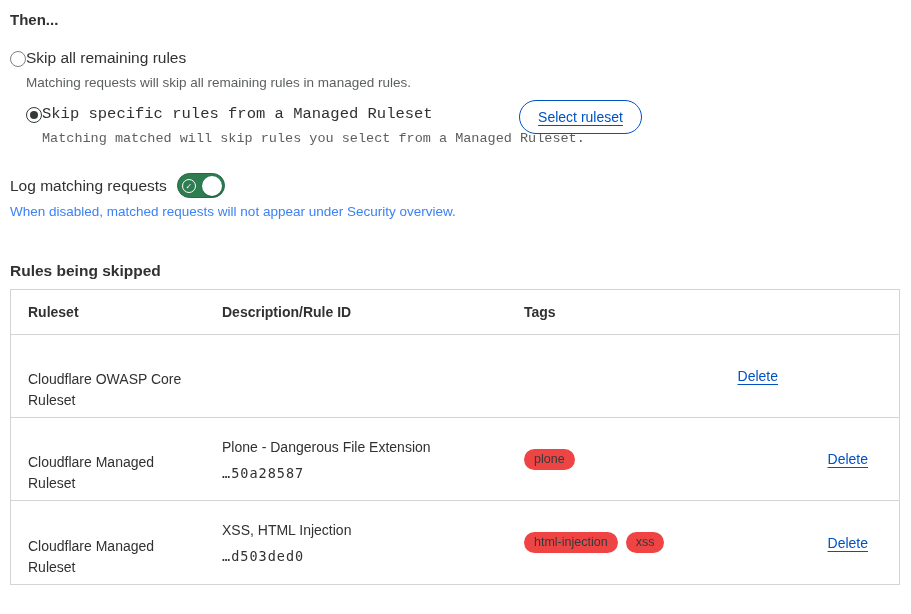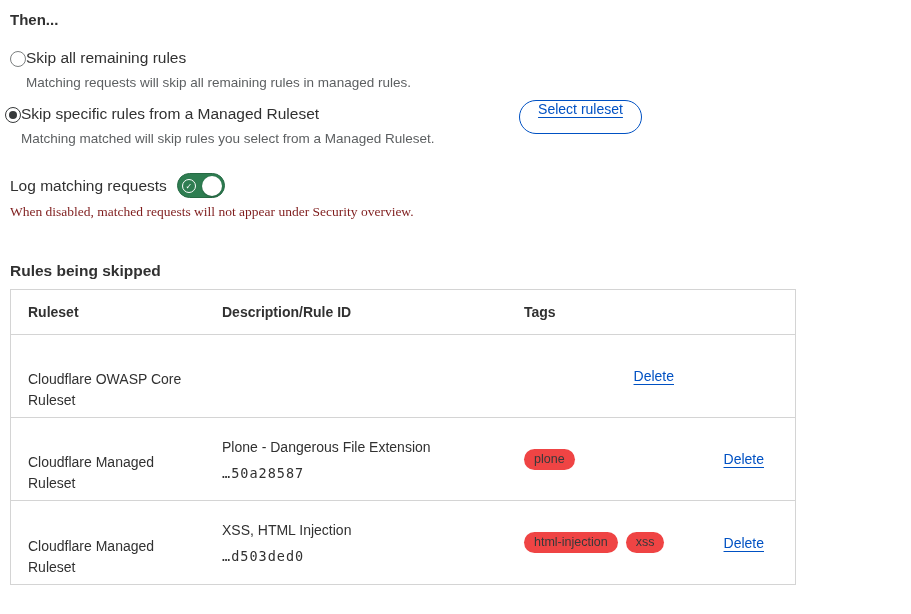--- a/index.html
+++ b/index.html
@@ -29,21 +29,21 @@
     background: #36393a; border-radius: 50%;
   }
   .option-label { font-size: 15.5px; line-height: 20px; color: #313131; }
   .option-desc { font-size: 13.5px; color: #5c5f61; margin-top: 6px; line-height: 17px; }
 
   
   .btn-outline {
     left: 519px; top: 100px; width: 123px; height: 34px;
     background: #fff; border: 1px solid #0051c3; border-radius: 17px;
     color: #0051c3; font-size: 14px; font-family: "Liberation Sans", sans-serif;
-    cursor: pointer; display: flex; justify-content: center;
+    cursor: pointer; display: flex; align-items: center; justify-content: center;
   }
   .btn-outline span { text-decoration: underline; text-underline-offset: 3px; }
 
   
   .toggle-row { left: 10px; top: 173px; display: flex; align-items: center; gap: 10px; }
   .toggle-label { font-size: 15.5px; color: #313131; }
   .toggle {
     width: 48px; height: 25px; border-radius: 13px;
     background: #2e7d51; border: 1px solid #266a44;
     position: relative; cursor: pointer; flex: 0 0 auto;
@@ -51,26 +51,26 @@
   .toggle-check {
     position: absolute; left: 4px; top: 50%; transform: translateY(-50%);
     width: 14px; height: 14px; border: 1.5px solid #fff; border-radius: 50%;
     color: #fff; font-size: 8px; line-height: 13px; text-align: center;
   }
   .toggle-knob {
     position: absolute; right: 2px; top: 50%; transform: translateY(-50%);
     width: 20px; height: 20px; background: #fff; border-radius: 50%;
     box-shadow: 0 1px 2px rgba(0,0,0,.25);
   }
-  .toggle-desc { left: 10px; top: 204px; font-size: 13.5px; color: #7f1d1d; font-family: Liberation Serif, serif; }
+  .toggle-desc { left: 10px; top: 204px; font-size: 13.5px; color: #3b82f6; }
 
   
   .rules-heading { left: 10px; top: 262px; font-size: 15.5px; }
   .rules-table {
-    left: 10px; top: 289px; width: 786px;
+    left: 10px; top: 289px; width: 890px;
     border: 1px solid #d4d4d4; background: #fff; font-size: 14px;
   }
   .trow {
     display: grid;
     grid-template-columns: 194px 302px 1fr 90px;
     padding: 0 31px 0 17px;
     align-items: center;
   }
   .trow.head {
     height: 45px; border-bottom: 1px solid #d4d4d4;
@@ -102,21 +102,21 @@
 <div class="abs section-heading" style="left:10px; top:11px;">Then...</div>
 
 <div class="abs option" style="left:10px; top:48px;">
   <span class="radio"></span>
   <div>
     <div class="option-label">Skip all remaining rules</div>
     <div class="option-desc">Matching requests will skip all remaining rules in managed rules.</div>
   </div>
 </div>
 
-<div class="abs option" style="left:5px; top:104px;">
+<div class="abs option" style="left:26px; top:104px;font-family:Liberation Mono, monospace;">
   <span class="radio checked"></span>
   <div>
     <div class="option-label">Skip specific rules from a Managed Ruleset</div>
     <div class="option-desc">Matching matched will skip rules you select from a Managed Ruleset.</div>
   </div>
 </div>
 
 <button class="abs btn-outline">
   <span>Select ruleset</span>
 </button>

